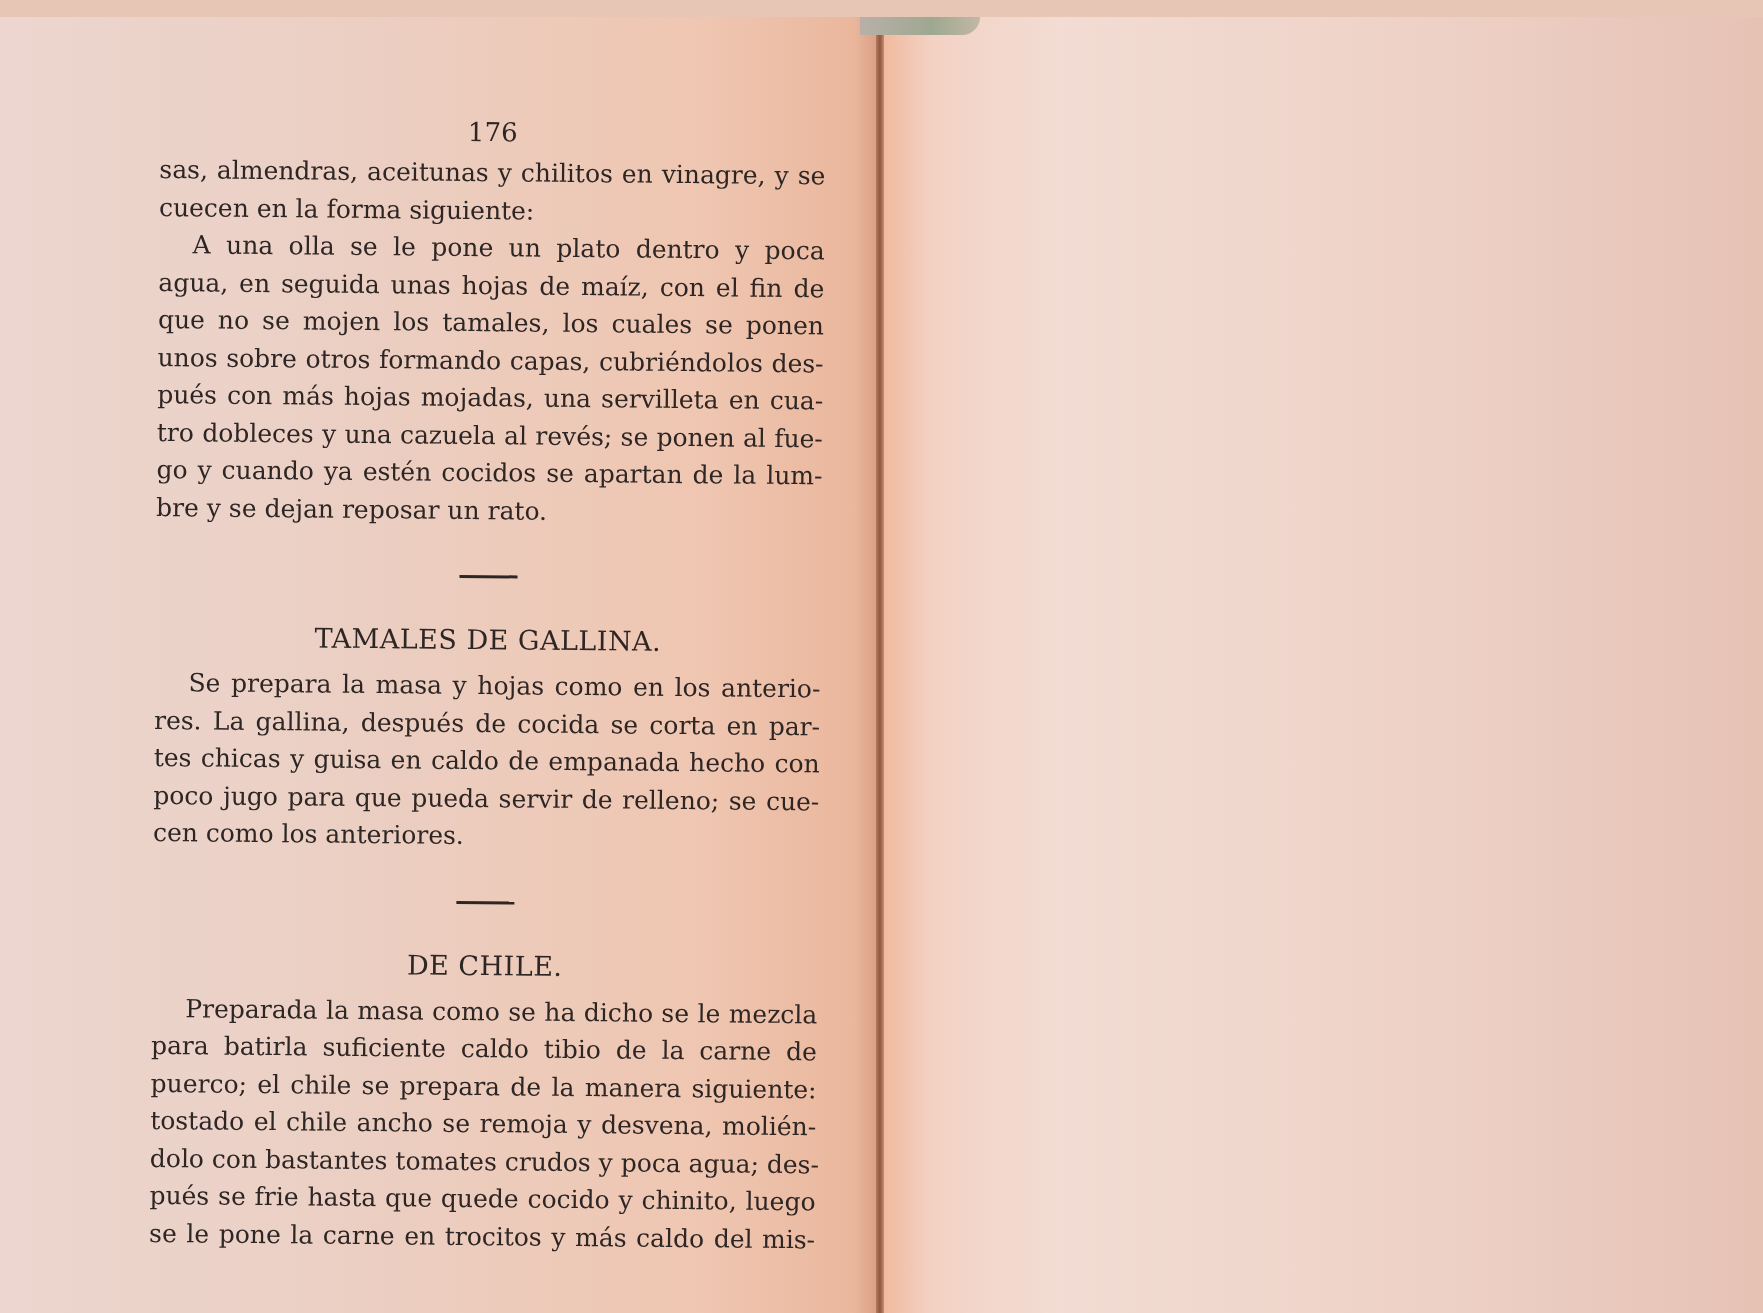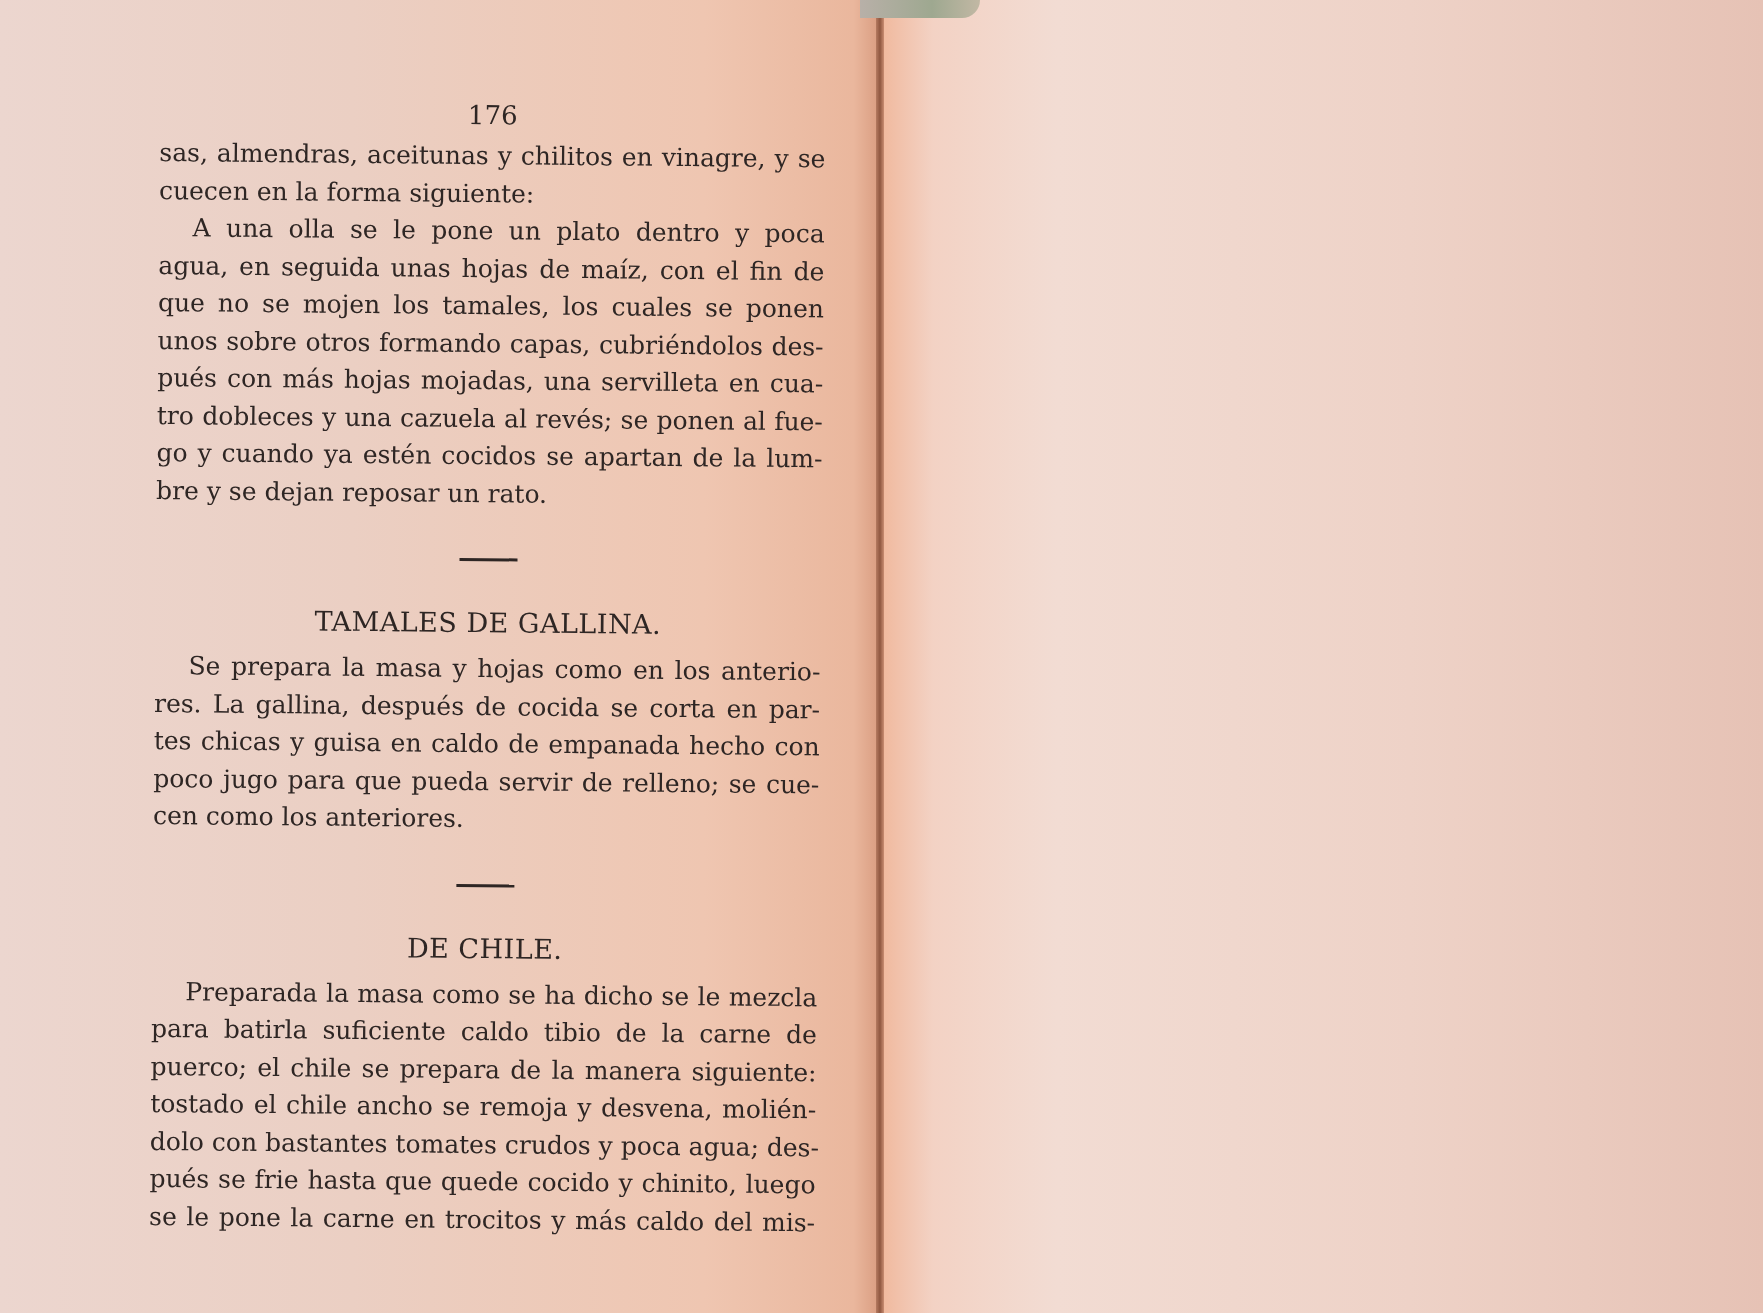--- a/index.html
+++ b/index.html
@@ -2,21 +2,21 @@
 <html><head>
   <meta charset="utf-8">
   <style>
     html, body { margin: 0; padding: 0; }
     body {
       width: 1763px; height: 1313px; overflow: hidden; position: relative;
       background: #e8c6b6;
       font-family: "DejaVu Serif", "Liberation Serif", serif;
       color: #2e2624;
     }
-    .spread { position: absolute; inset: 0; }
+    .spread { position: absolute; inset: 0; margin-top: 17px; }
     .page {
       position: absolute; top: 0; height: 1313px; overflow: hidden;
     }
     .page-left {
       left: 0; width: 880px;
       background: linear-gradient(90deg, #ecd6cf 0%, #ebcfc3 40%, #efc6b1 80%, #eab79d 97%, #d99c80 100%);
     }
     .page-right {
       left: 880px; width: 883px;
       background: linear-gradient(90deg, #f0b89c 0%, #f3d2c4 6%, #f2dcd3 20%, #eed2c7 60%, #e6c2b5 100%);

